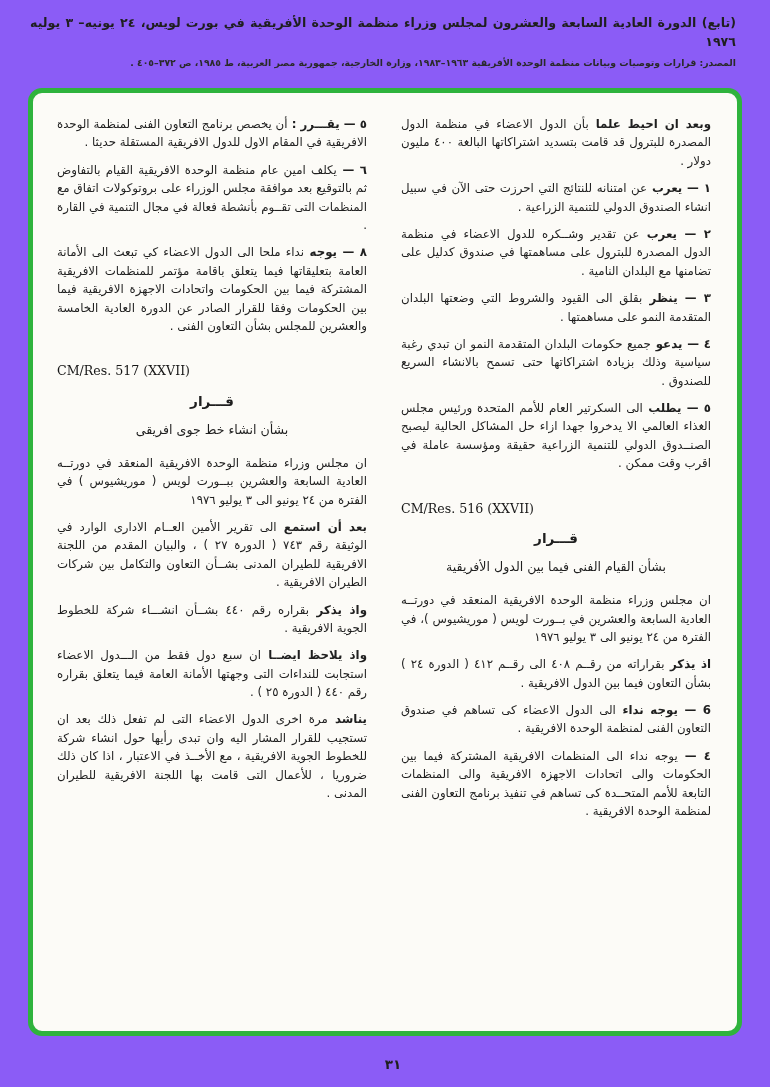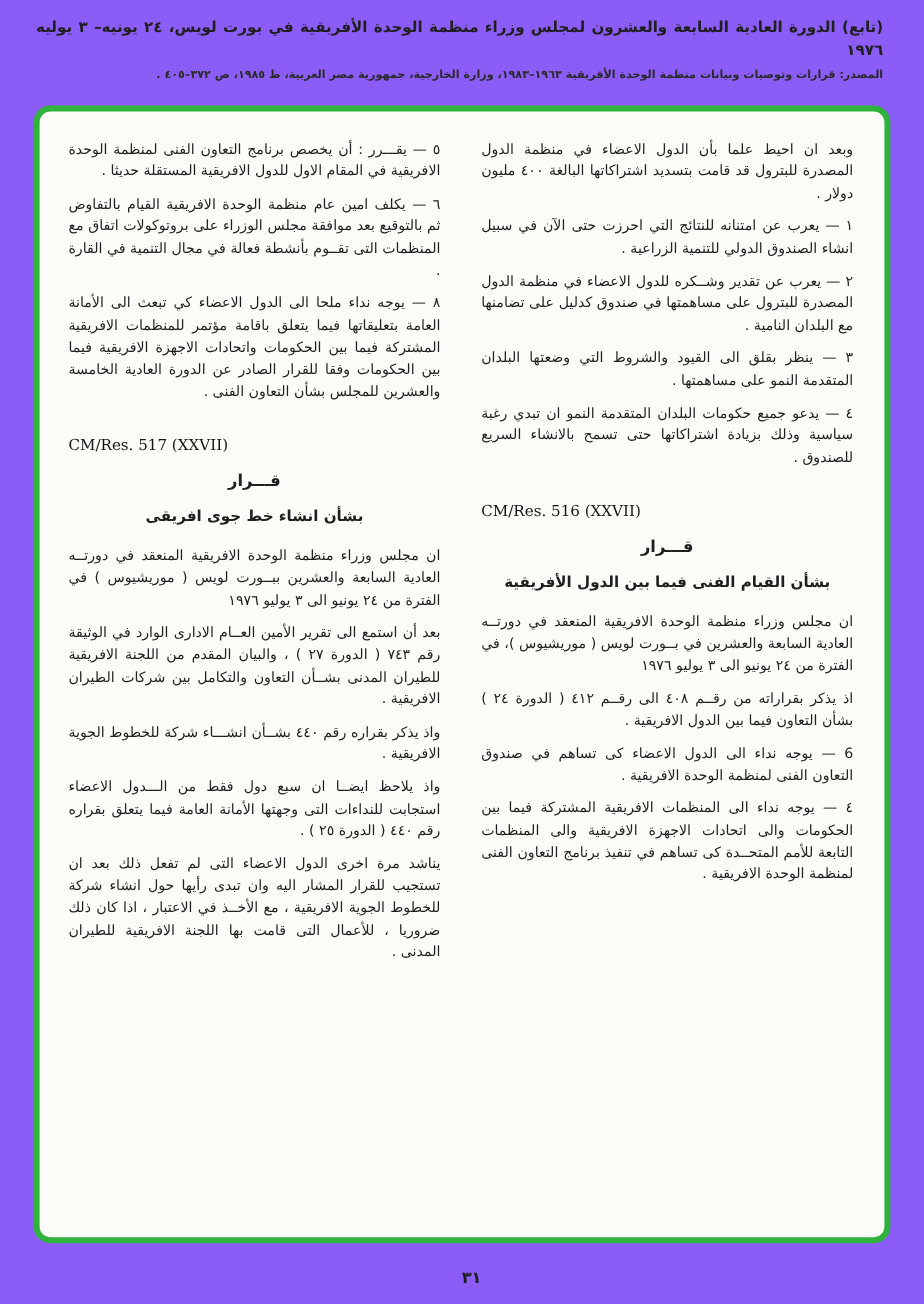--- a/index.html
+++ b/index.html
@@ -64,39 +64,39 @@
     overflow:hidden;
   }
   
   .para{
     font-size:11.8px;
     line-height:1.56;
     text-align:justify;
     margin:0 0 9px 0;
     color:var(--ink);
   }
-  .para .lead{font-weight:normal;}
+  .para .lead{font-weight:bold;}
   .para.ref{
     direction:ltr;
     text-align:left;
     font-family:"DejaVu Serif", serif;
     font-size:12.6px;
     margin:26px 0 10px 0;
     color:#161616;
   }
   .para.title{
     text-align:center;
     font-weight:bold;
     font-size:13.6px;
     margin:10px 0 8px 0;
     letter-spacing:1px;
   }
   .para.subtitle{
     text-align:center;
-    font-weight:bold;
+    font-weight:normal;
     font-size:12.6px;
     margin:0 0 14px 0;
   }
   
   .page-footer{
     position:absolute;
     left:0;
     bottom:14px;
     width:100%;
     text-align:center;
@@ -119,20 +119,21 @@
   </header>
 
   <div class="content-box">
     <div class="columns">
       <div class="column" id="col-right">
           <div class="para body"><span class="lead">وبعد ان احيط علما </span>بأن الدول الاعضاء في منظمة الدول المصدرة للبترول قد قامت بتسديد اشتراكاتها البالغة ٤٠٠ مليون دولار .</div>
           <div class="para body"><span class="lead">١ — يعرب </span>عن امتنانه للنتائج التي احرزت حتى الآن في سبيل انشاء الصندوق الدولي للتنمية الزراعية .</div>
           <div class="para body"><span class="lead">٢ — يعرب </span>عن تقدير وشــكره للدول الاعضاء في منظمة الدول المصدرة للبترول على مساهمتها في صندوق كدليل على تضامنها مع البلدان النامية .</div>
           <div class="para body"><span class="lead">٣ — ينظر </span>بقلق الى القيود والشروط التي وضعتها البلدان المتقدمة النمو على مساهمتها .</div>
           <div class="para body"><span class="lead">٤ — يدعو </span>جميع حكومات البلدان المتقدمة النمو ان تبدي رغبة سياسية وذلك بزيادة اشتراكاتها حتى تسمح بالانشاء السريع للصندوق .</div>
+          <div class="para body"><span class="lead">٥ — يطلب </span>الى السكرتير العام للأمم المتحدة ورئيس مجلس الغذاء العالمي الا يدخروا جهدا ازاء حل المشاكل الحالية ليصبح الصنــدوق الدولي للتنمية الزراعية حقيقة ومؤسسة عاملة في اقرب وقت ممكن .</div>
           <div class="para ref">CM/Res. 516 (XXVII)</div>
           <div class="para title">قـــرار</div>
           <div class="para subtitle">بشأن القيام الفنى فيما بين الدول الأفريقية</div>
           <div class="para body">ان مجلس وزراء منظمة الوحدة الافريقية المنعقد في دورتــه العادية السابعة والعشرين في بــورت لويس ( موريشيوس )، في الفترة من ٢٤ يونيو الى ٣ يوليو ١٩٧٦</div>
           <div class="para body"><span class="lead">اذ يذكر </span>بقراراته من رقــم ٤٠٨ الى رقــم ٤١٢ ( الدورة ٢٤ ) بشأن التعاون فيما بين الدول الافريقية .</div>
           <div class="para body"><span class="lead">6 — يوجه نداء </span>الى الدول الاعضاء كى تساهم في صندوق التعاون الفنى لمنظمة الوحدة الافريقية .</div>
           <div class="para body"><span class="lead">٤ — </span>يوجه نداء الى المنظمات الافريقية المشتركة فيما بين الحكومات والى اتحادات الاجهزة الافريقية والى المنظمات التابعة للأمم المتحــدة كى تساهم في تنفيذ برنامج التعاون الفنى لمنظمة الوحدة الافريقية .</div>
         </div>
       <div class="column" id="col-left">
           <div class="para body"><span class="lead">٥ — يقـــرر : </span>أن يخصص برنامج التعاون الفنى لمنظمة الوحدة الافريقية في المقام الاول للدول الافريقية المستقلة حديثا .</div>

